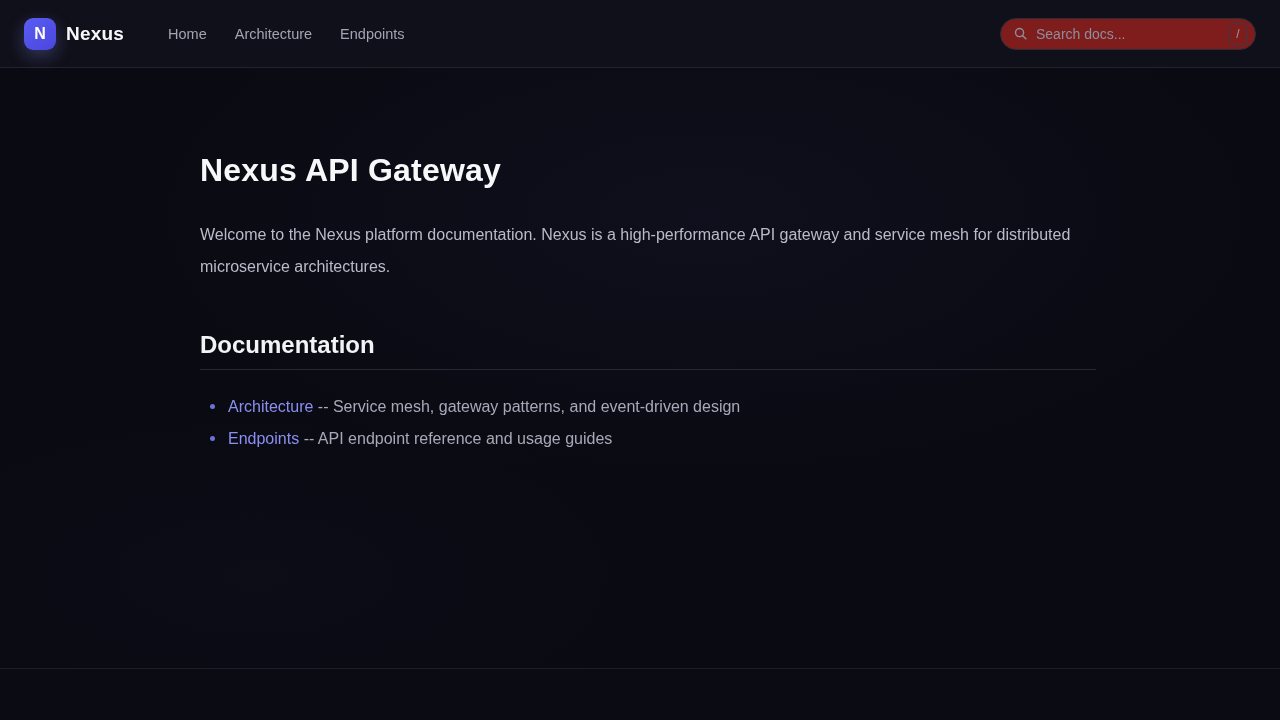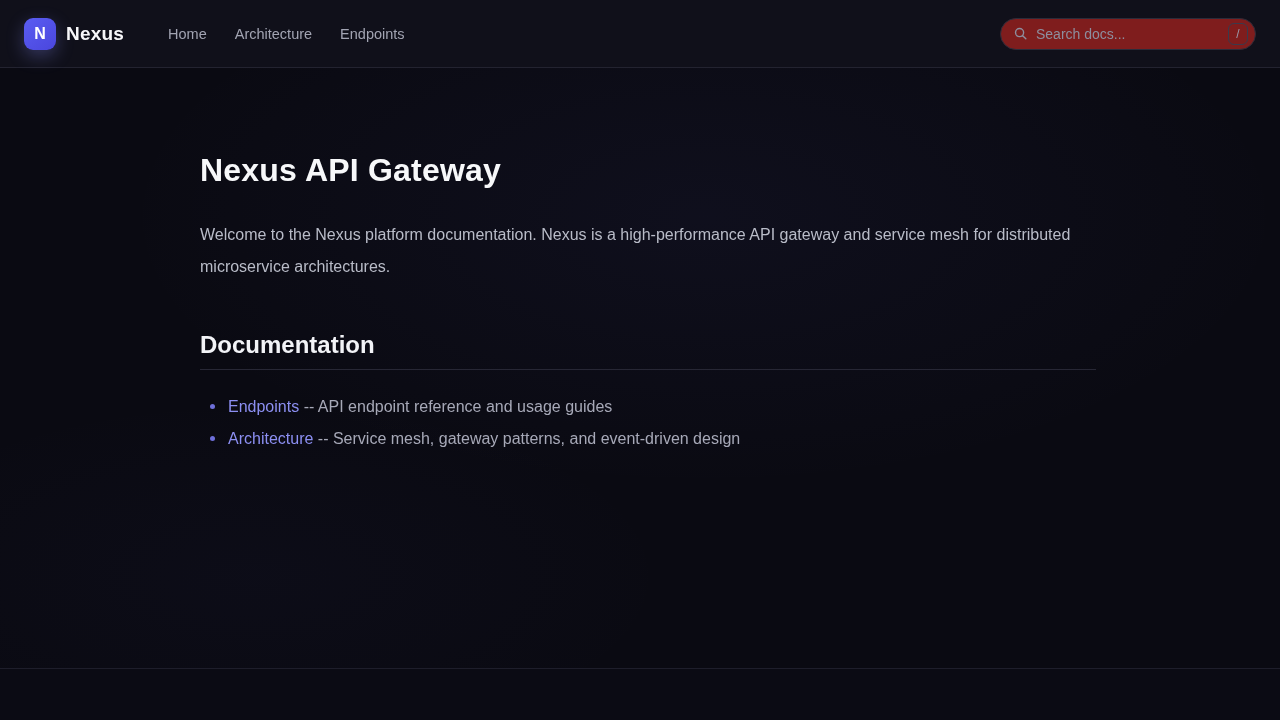--- a/index.html
+++ b/index.html
@@ -210,28 +210,28 @@
   <main class="main">
     <div class="container">
       <h1 class="page-title">Nexus API Gateway</h1>
 
       <p class="intro">Welcome to the Nexus platform documentation. Nexus is a high-performance API gateway and service mesh for distributed microservice architectures.</p>
 
       <h2 class="section-title">Documentation</h2>
 
       <ul class="doc-list">
         <li>
+          <a class="doc-link">Architecture</a>
+          <span> </span>
+          <span class="doc-desc">-- Service mesh, gateway patterns, and event-driven design</span>
+        </li>
+        <li>
           <a class="doc-link">Endpoints</a>
           <span> </span>
           <span class="doc-desc">-- API endpoint reference and usage guides</span>
         </li>
-        <li>
-          <a class="doc-link">Architecture</a>
-          <span> </span>
-          <span class="doc-desc">-- Service mesh, gateway patterns, and event-driven design</span>
-        </li>
       </ul>
     </div>
   </main>
 
   <footer class="footer"></footer>
 
 </div>
 
 </body></html>

